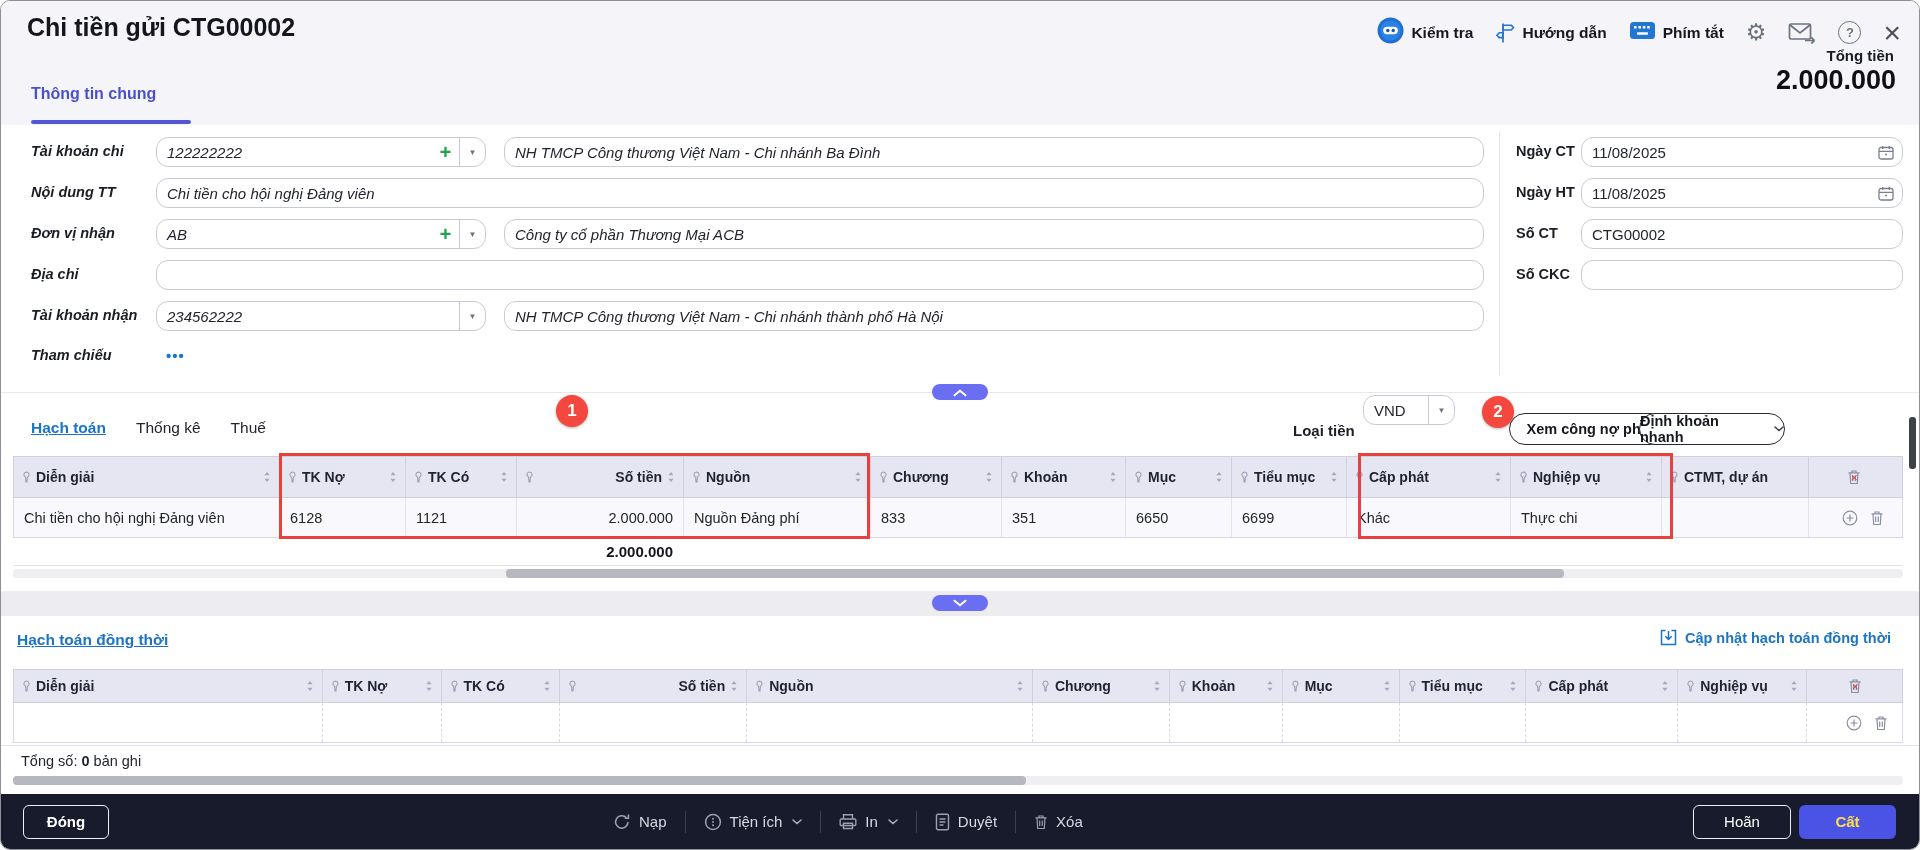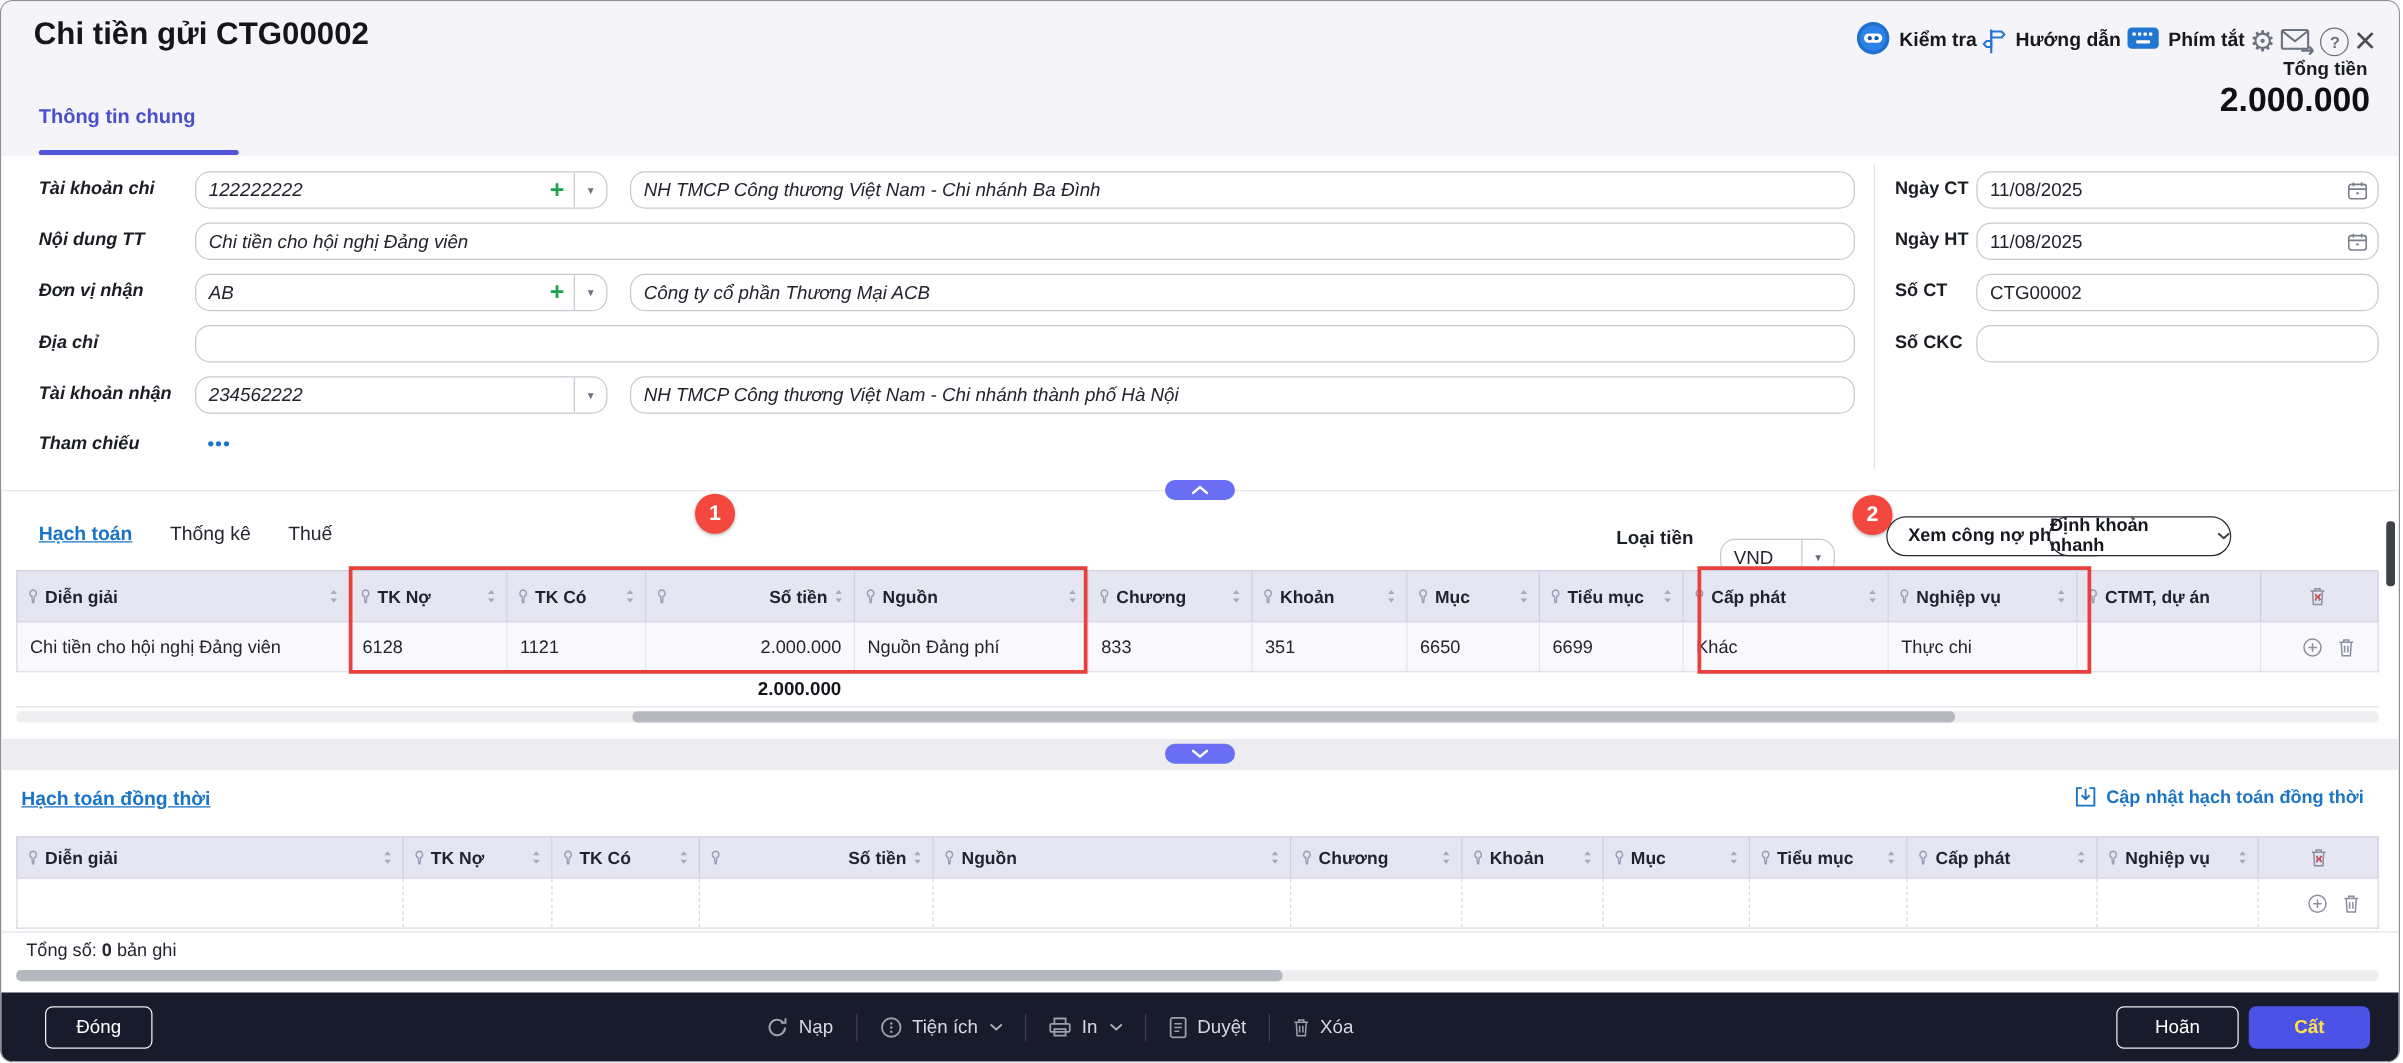--- a/index.html
+++ b/index.html
@@ -3,21 +3,21 @@
 <meta charset="utf-8">
 <style>
   * { box-sizing: border-box; margin: 0; padding: 0; }
   body { background: #fff; font-family: "Liberation Sans", "DejaVu Sans", sans-serif; }
   .window { position: relative; width: 1920px; height: 850px; background: #fff;
             border: 1px solid #8d9096; border-radius: 10px; overflow: hidden; color: #1c1f27; }
 
   
   .top { position: absolute; left: 0; top: 0; right: 0; height: 124px; background: #f5f5f9; }
   .title { position: absolute; left: 26px; top: 12px; font-size: 25px; font-weight: 700; color: #14161c; }
-  .top-actions { position: absolute; right: 18px; top: 16px; display: flex; align-items: center; gap: 4px; }
+  .top-actions { position: absolute; right: 18px; top: 16px; display: flex; align-items: center; gap: 22px; }
   .tact { display: flex; align-items: center; gap: 7px; font-size: 15.5px; font-weight: 700; color: #16181d; cursor: pointer; }
   .iconbtn { color: #6b7280; display: flex; align-items: center; justify-content: center; }
   .gear { font-size: 23px; line-height: 1; }
   .help { width: 23px; height: 23px; border: 1.6px solid #6b7280; border-radius: 50%; font-size: 13px; font-weight: 700; }
   .closex { font-size: 30px; line-height: 22px; color: #4b4f58; font-weight: 400; }
   .total-label { position: absolute; right: 25px; top: 46px; font-size: 15px; font-weight: 700; color: #191c23; }
   .total-value { position: absolute; right: 23px; top: 64px; font-size: 27px; font-weight: 800; color: #0e1014; }
   .tab { position: absolute; left: 30px; top: 84px; font-size: 16px; font-weight: 700; color: #4a50cc; }
   .tab-underline { position: absolute; left: 30px; top: 119px; width: 160px; height: 4px; background: #5157d8; border-radius: 2px; }
 
@@ -40,21 +40,21 @@
           border-radius: 9px; display: flex; align-items: center; justify-content: center; cursor: pointer; }
 
   
   .dtabs { position: absolute; left: 30px; top: 418px; display: flex; gap: 30px; font-size: 15.5px; align-items: center; }
   .dtab-active { color: #1b74c5; font-weight: 700; text-decoration: underline; }
   .dtab { color: #22252e; }
   .badge { position: absolute; width: 32px; height: 32px; border-radius: 50%; background: #f4473e; color: #fff;
            font-size: 17px; font-weight: 700; display: flex; align-items: center; justify-content: center;
            box-shadow: 0 1px 3px rgba(0,0,0,.3); z-index: 30; }
   .curr-label { position: absolute; left: 1292px; top: 421px; font-size: 15px; font-weight: 700; }
-  .select { left: 1362px; top: 430px; width: 92px; margin-left: 13px; }
+  .select { left: 1362px; top: 394px; width: 92px; }
   .pillbtn { position: absolute; top: 412px; height: 32px; border: 1px solid #272a33; border-radius: 16px; background: #fff;
              display: flex; align-items: center; justify-content: center; gap: 8px; font-size: 14.5px; font-weight: 700; color: #16181f; cursor: pointer; }
   .vthumb { position: absolute; left: 1908px; top: 416px; width: 7px; height: 52px; background: #3f4149; border-radius: 3px; }
 
   
   .grid { position: absolute; left: 12px; width: 1890px; }
   .thead { display: flex; background: #e6e6f3; border: 1px solid #cfcfe0; }
   .t1 .thead { height: 42px; }
   .t2 .thead { height: 34px; }
   .th { display: flex; align-items: center; gap: 5px; padding: 5px 8px; border-right: 1px solid #cfcfe0;
@@ -100,21 +100,21 @@
   .divline { position: absolute; left: 0; right: 0; top: 744px; height: 1px; background: #e4e4ea; }
   .summary { position: absolute; left: 20px; top: 752px; font-size: 14.5px; color: #22252e; }
   .summary b { font-weight: 700; }
 
   
   .footer { position: absolute; left: 0; right: 0; bottom: 0; height: 55px; background: #181b2c;
             display: flex; align-items: center; }
   .btn-ghost { position: absolute; height: 34px; border: 1px solid #eef0f4; border-radius: 6px; background: transparent;
                color: #fff; font-size: 15px; display: flex; align-items: center; justify-content: center; cursor: pointer;
                font-family: inherit; }
-  .btn-close { left: 35px; width: 86px; }
+  .btn-close { left: 22px; width: 86px; font-weight: bold; }
   .btn-hold { right: 128px; width: 98px; }
   .btn-save { position: absolute; right: 23px; width: 97px; height: 34px; background: #4b52e6; border: none; border-radius: 6px;
               color: #fde047; font-size: 15px; font-weight: 700; display: flex; align-items: center; justify-content: center; cursor: pointer; }
   .fgroup { position: absolute; left: 612px; display: flex; align-items: center; gap: 18px; }
   .fitem { display: flex; align-items: center; gap: 8px; color: #d7dae2; font-size: 15px; cursor: pointer; }
   .fitem .fic { color: #9aa0ad; display: flex; }
   .fdiv { width: 1px; height: 22px; background: #3c3f50; }
   .fchev { color: #aab0bc; display: flex; margin-left: 2px; }
 </style>
 </head>

